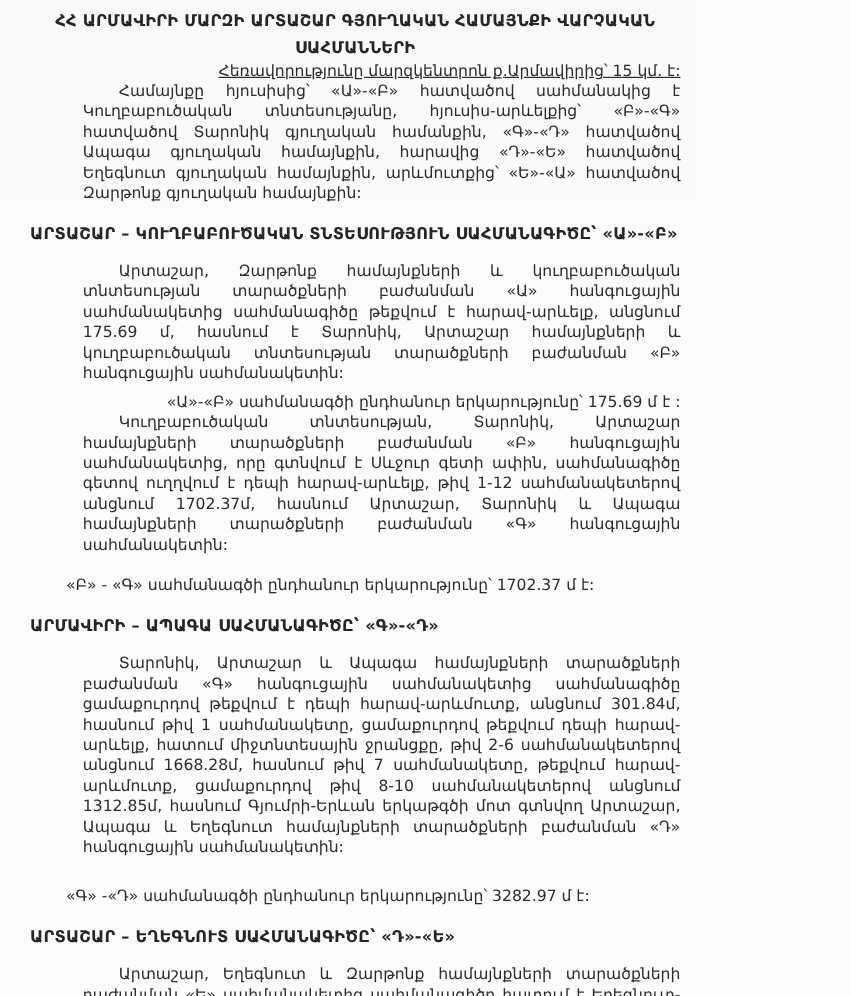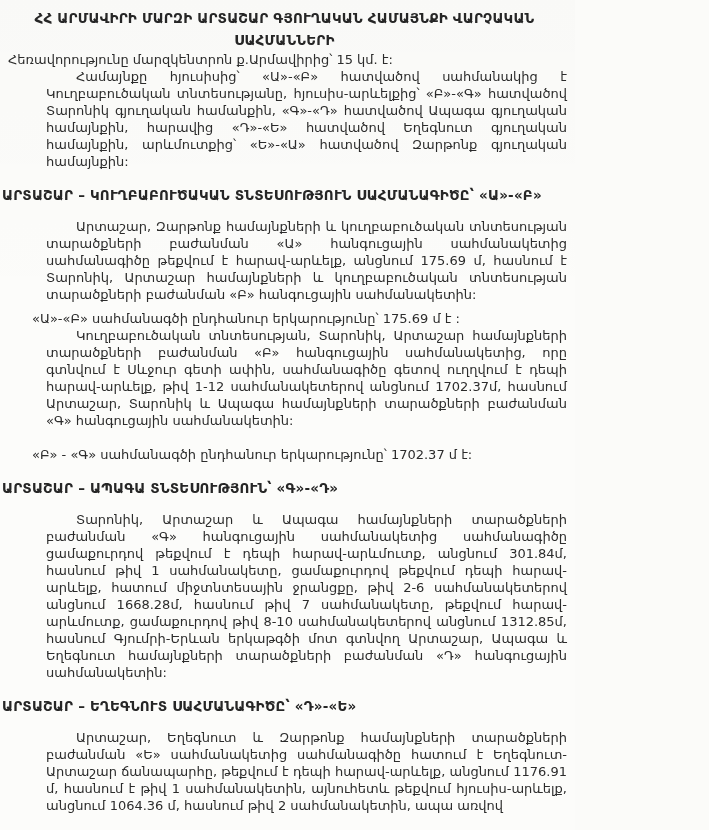--- a/index.html
+++ b/index.html
@@ -11,21 +11,21 @@
     height: 830px;
     overflow: hidden;
     background: #fbfbf9;
     font-family: "DejaVu Sans", sans-serif;
     color: #2c2c2c;
   }
   .page {
     box-sizing: border-box;
     width: 575px;
     height: 830px;
-    padding: 7px 8px 0 2px;
+    padding: 7px 8px 0 25px;
     background:
       linear-gradient(180deg, rgba(0,0,0,0.012), rgba(0,0,0,0) 40%),
       #fcfcfa;
   }
   .doc-title {
     margin: 0 0 0 0;
     text-align: center;
     font-size: 13.5px;
     font-weight: bold;
     line-height: 22px;
@@ -43,35 +43,36 @@
     text-align: justify;
     color: #2c2c2c;
   }
   .intro-line1 {
     margin-top: 13px;
     text-indent: 30px;
     text-align: left;
   }
   .intro-line2 {
     text-indent: 6px;
-    text-align: left;
+    text-align: right;
+    text-decoration: underline;
   }
   .indent {
     text-indent: 30px;
     margin-left: 44px;
   }
   .length-line {
     margin: 0;
     font-size: 13px;
     line-height: 17px;
     text-indent: 30px;
     text-align: left;
     color: #2c2c2c;
   }
-  .length-line.gap-small { margin-top: 7px; }
+  .length-line.gap-small { margin-top: 7px; text-align: right; }
   .length-line.gap-line  { margin-top: 17px; }
   .length-line.gap-big   { margin-top: 24px; }
   .section-heading {
     margin: 16px 0 14px 0;
     text-align: left;
     font-size: 13.5px;
     font-weight: bold;
     line-height: 18px;
     letter-spacing: 0.2px;
     color: #262626;
@@ -89,19 +90,20 @@
   <p class="body-text intro-line2">Հեռավորությունը մարզկենտրոն ք.Արմավիրից՝ 15 կմ. է:</p>
   <p class="body-text indent">Համայնքը հյուսիսից՝ «Ա»-«Բ» հատվածով սահմանակից է Կուղբաբուծական տնտեսությանը, հյուսիս-արևելքից՝ «Բ»-«Գ» հատվածով Տարոնիկ գյուղական համանքին, «Գ»-«Դ» հատվածով Ապագա գյուղական համայնքին, հարավից «Դ»-«Ե» հատվածով Եղեգնուտ գյուղական համայնքին, արևմուտքից՝ «Ե»-«Ա» հատվածով Զարթոնք գյուղական համայնքին:</p>
 
   <h2 class="section-heading">ԱՐՏԱՇԱՐ – ԿՈՒՂԲԱԲՈՒԾԱԿԱՆ ՏՆՏԵՍՈՒԹՅՈՒՆ ՍԱՀՄԱՆԱԳԻԾԸ՝ «Ա»-«Բ»</h2>
   <p class="body-text indent">Արտաշար, Զարթոնք համայնքների և կուղբաբուծական տնտեսության տարածքների բաժանման «Ա» հանգուցային սահմանակետից սահմանագիծը թեքվում է հարավ-արևելք, անցնում 175.69 մ, հասնում է Տարոնիկ, Արտաշար համայնքների և կուղբաբուծական տնտեսության տարածքների բաժանման «Բ» հանգուցային սահմանակետին:</p>
   <p class="length-line gap-small">«Ա»-«Բ» սահմանագծի ընդհանուր երկարությունը՝ 175.69 մ է :</p>
 
   <p class="body-text indent">Կուղբաբուծական տնտեսության, Տարոնիկ, Արտաշար համայնքների տարածքների բաժանման «Բ» հանգուցային սահմանակետից, որը գտնվում է Սևջուր գետի ափին, սահմանագիծը գետով ուղղվում է դեպի հարավ-արևելք, թիվ 1-12 սահմանակետերով անցնում 1702.37մ, հասնում Արտաշար, Տարոնիկ և Ապագա համայնքների տարածքների բաժանման «Գ» հանգուցային սահմանակետին:</p>
   <p class="length-line gap-line">«Բ» - «Գ» սահմանագծի ընդհանուր երկարությունը՝ 1702.37 մ է:</p>
 
-  <h2 class="section-heading">ԱՐՏԱՇԱՐ – ԱՊԱԳԱ ՏՆՏԵՍՈՒԹՅՈՒՆ՝ «Գ»-«Դ»</h2>
+  <h2 class="section-heading">ԱՐՄԱՎԻՐԻ – ԱՊԱԳԱ ՍԱՀՄԱՆԱԳԻԾԸ՝ «Գ»-«Դ»</h2>
   <p class="body-text indent">Տարոնիկ, Արտաշար և Ապագա համայնքների տարածքների բաժանման «Գ» հանգուցային սահմանակետից սահմանագիծը ցամաքուրդով թեքվում է դեպի հարավ-արևմուտք, անցնում 301.84մ, հասնում թիվ 1 սահմանակետը, ցամաքուրդով թեքվում դեպի հարավ-արևելք, հատում միջտնտեսային ջրանցքը, թիվ 2-6 սահմանակետերով անցնում 1668.28մ, հասնում թիվ 7 սահմանակետը, թեքվում հարավ-արևմուտք, ցամաքուրդով թիվ 8-10 սահմանակետերով անցնում 1312.85մ, հասնում Գյումրի-Երևան երկաթգծի մոտ գտնվող Արտաշար, Ապագա և Եղեգնուտ համայնքների տարածքների բաժանման «Դ» հանգուցային սահմանակետին:</p>
+  <p class="length-line gap-big">«Գ» -«Դ» սահմանագծի ընդհանուր երկարությունը՝ 3282.97 մ է:</p>
 
   <h2 class="section-heading">ԱՐՏԱՇԱՐ – ԵՂԵԳՆՈՒՏ ՍԱՀՄԱՆԱԳԻԾԸ՝ «Դ»-«Ե»</h2>
   <p class="body-text indent">Արտաշար, Եղեգնուտ և Զարթոնք համայնքների տարածքների բաժանման «Ե» սահմանակետից սահմանագիծը հատում է Եղեգնուտ-Արտաշար ճանապարհը, թեքվում է դեպի հարավ-արևելք, անցնում 1176.91 մ, հասնում է թիվ 1 սահմանակետին, այնուհետև թեքվում հյուսիս-արևելք, անցնում 1064.36 մ, հասնում թիվ 2 սահմանակետին, ապա առվով</p>
 
 </div>
 
 </body></html>

